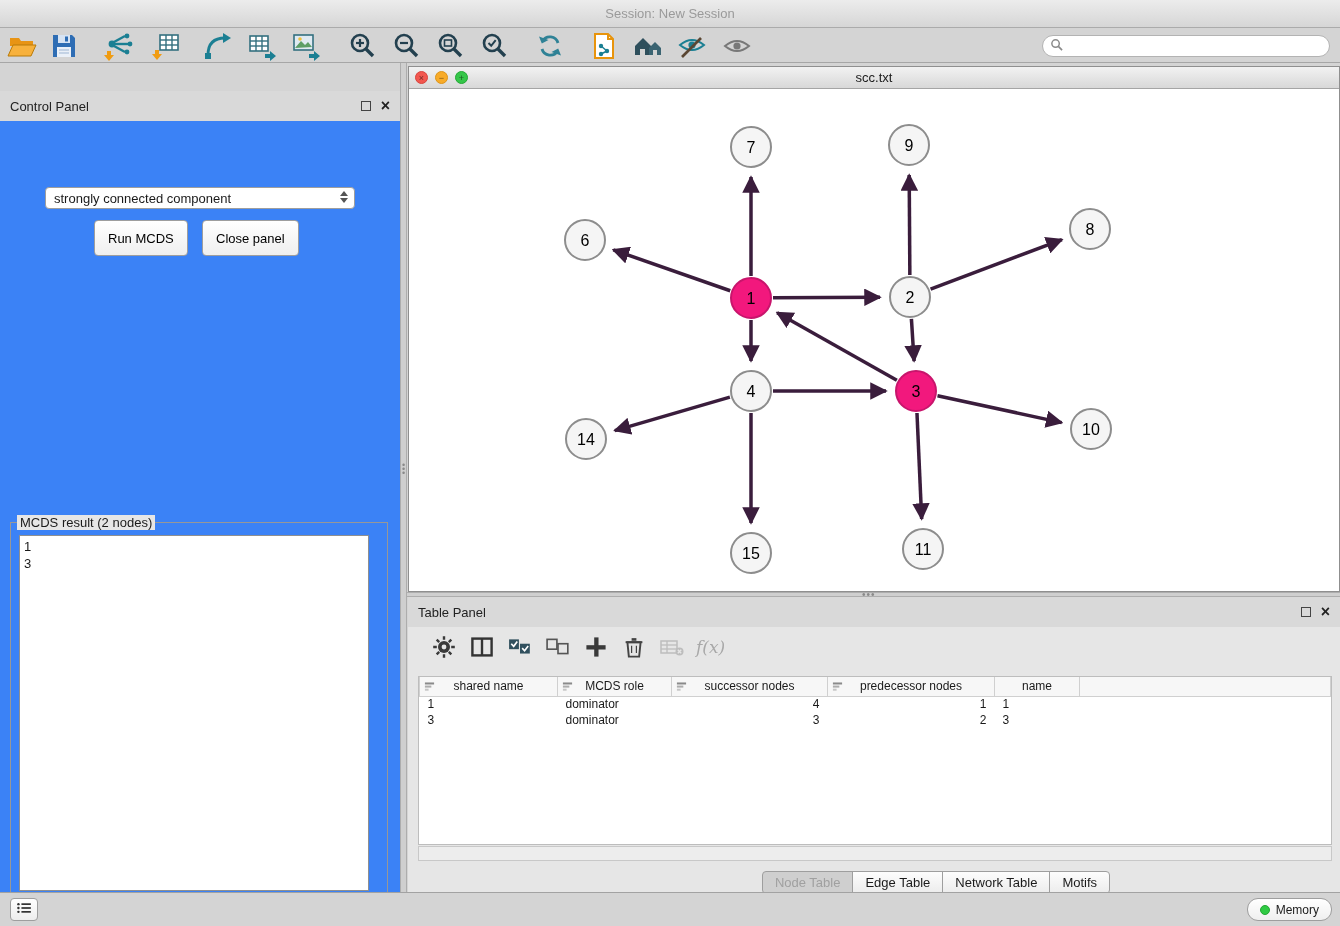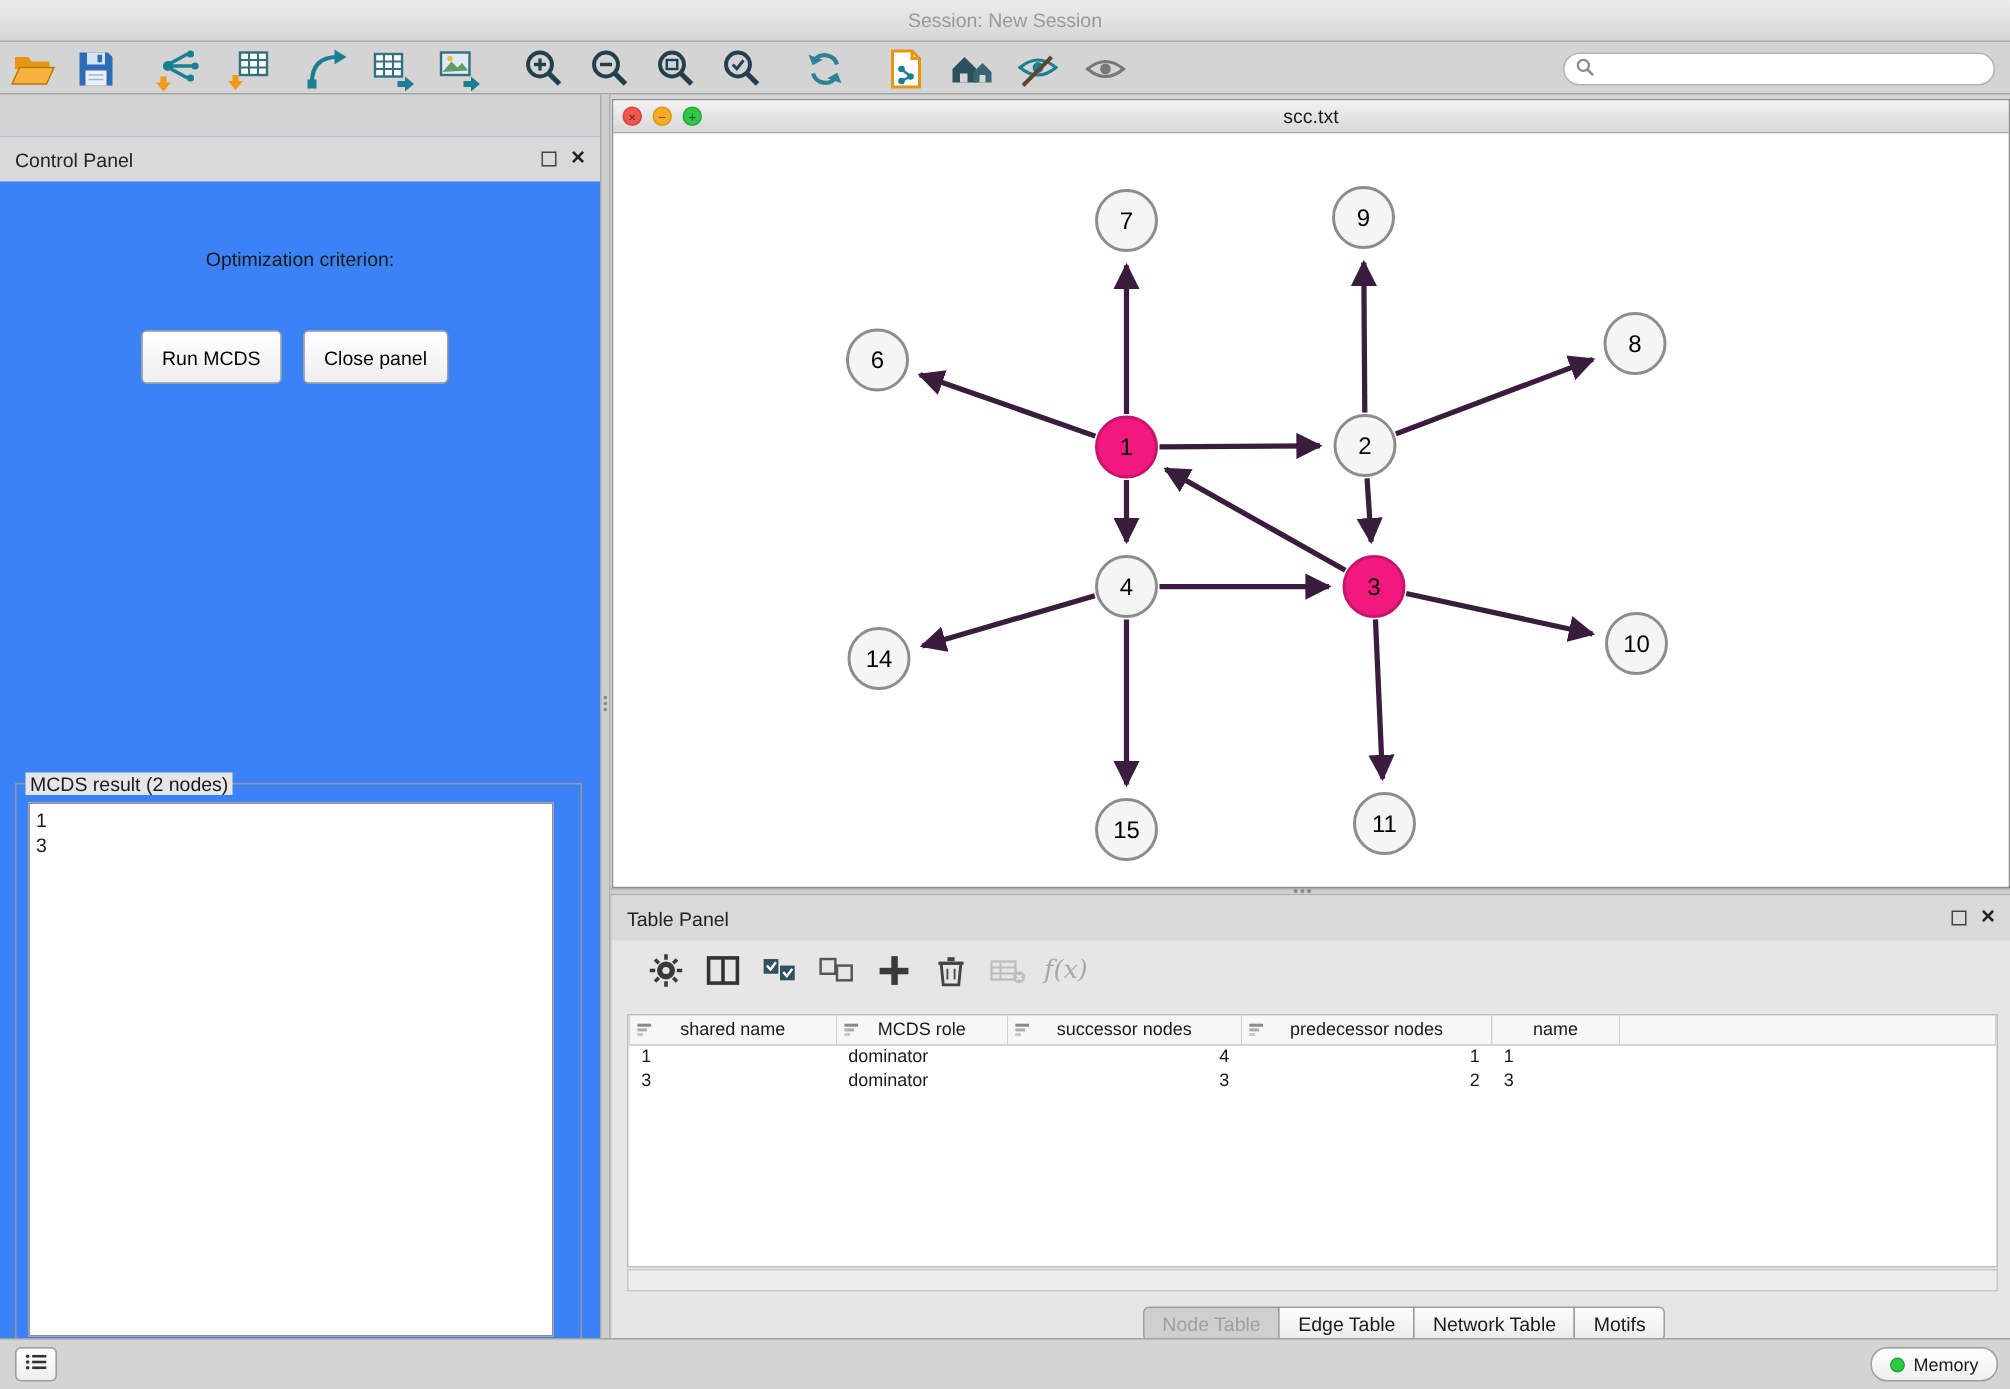--- a/index.html
+++ b/index.html
@@ -212,21 +212,27 @@
   </span>
 </div>
 
 <div class="control-panel">
   <div class="panel-head">
     <span class="title">Control Panel</span>
     <span class="spacer"></span>
     <span class="float-ic"></span>
     <span class="close-ic">×</span>
   </div>
-  <div class="opt-label">Optimization criterion:</div>
+  <div class="dropdown">
+    <span>strongly connected component</span>
+    <span class="stepper">
+        <i class="up"></i>
+        <i class="down"></i>
+      </span>
+  </div>
   <button class="btn run">Run MCDS</button>
   <button class="btn closep">Close panel</button>
 
   <div class="result-box">
     <span class="result-legend">MCDS result (2 nodes)</span>
     <div class="result-inner">1
 3</div>
   </div>
 </div>
 

